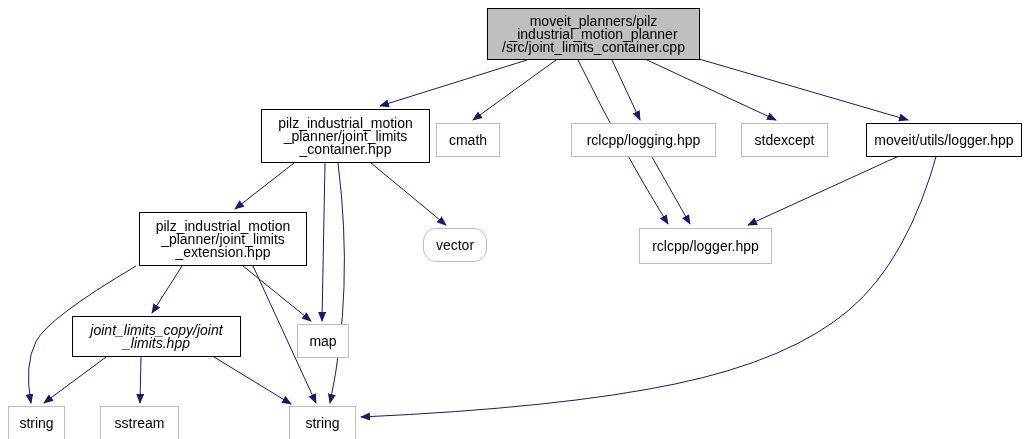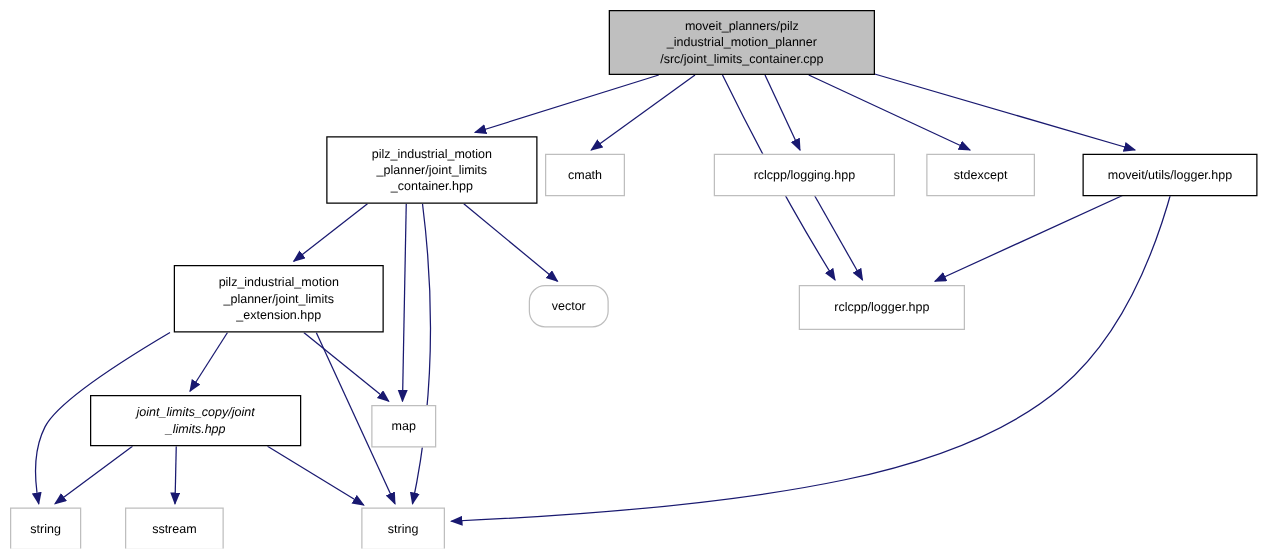--- a/index.html
+++ b/index.html
@@ -1,21 +1,21 @@
 <!DOCTYPE html>
 <html><head>
 <meta charset="utf-8">
 <style>
   html,body{margin:0;padding:0;background:#ffffff;}
   .canvas{position:relative;width:1029px;height:439px;background:#ffffff;overflow:hidden;
           font-family:"Liberation Sans",sans-serif;}
   #edge-layer{position:absolute;left:0;top:0;width:1029px;height:439px;pointer-events:none;}
   #nodes .node{position:absolute;box-sizing:border-box;display:flex;flex-direction:column;
           justify-content:center;align-items:center;text-align:center;
-          font-size:10px;line-height:13px;color:#000;background:#ffffff;
+          font-size:14px;line-height:13px;color:#000;background:#ffffff;
           border:1px solid #bebebe;padding:16px 4px;white-space:nowrap;}
   #nodes .node.linked{border-color:#000000;cursor:pointer;margin-left:15px;}
   #nodes .node.main{border-color:#000000;background:#bfbfbf;}
   .edge{stroke:#191970;stroke-width:1;fill:none;}
 </style>
 </head>
 <body>
 
 <div class="canvas">
   <svg id="edge-layer" width="1029" height="439" viewBox="0 0 1029 439" xmlns="http://www.w3.org/2000/svg">
@@ -60,21 +60,21 @@
       </div>
       <div class="node plain" style="left: 436px; top: 123px; width: 64px; height: 27px;">
         <span>cmath</span>
       </div>
       <div class="node plain" style="left: 571px; top: 123px; width: 145px; height: 27px;">
         <span>rclcpp/logging.hpp</span>
       </div>
       <div class="node plain" style="left: 741px; top: 123px; width: 87px; height: 27px;">
         <span>stdexcept</span>
       </div>
-      <div class="node linked" style="left: 851px; top: 123px; width: 140px; height: 27px;">
+      <div class="node linked" style="left: 851px; top: 123px; width: 156px; height: 27px;">
         <span>moveit/utils/logger.hpp</span>
       </div>
       <div class="node linked" style="left: 124px; top: 212px; width: 168px; height: 54px;">
         <span>pilz_industrial_motion</span>
         <span>_planner/joint_limits</span>
         <span>_extension.hpp</span>
       </div>
       <div class="node plain" style="left: 423px; top: 228px; width: 64px; height: 18px; border-radius: 13px;">
         <span>vector</span>
       </div>

